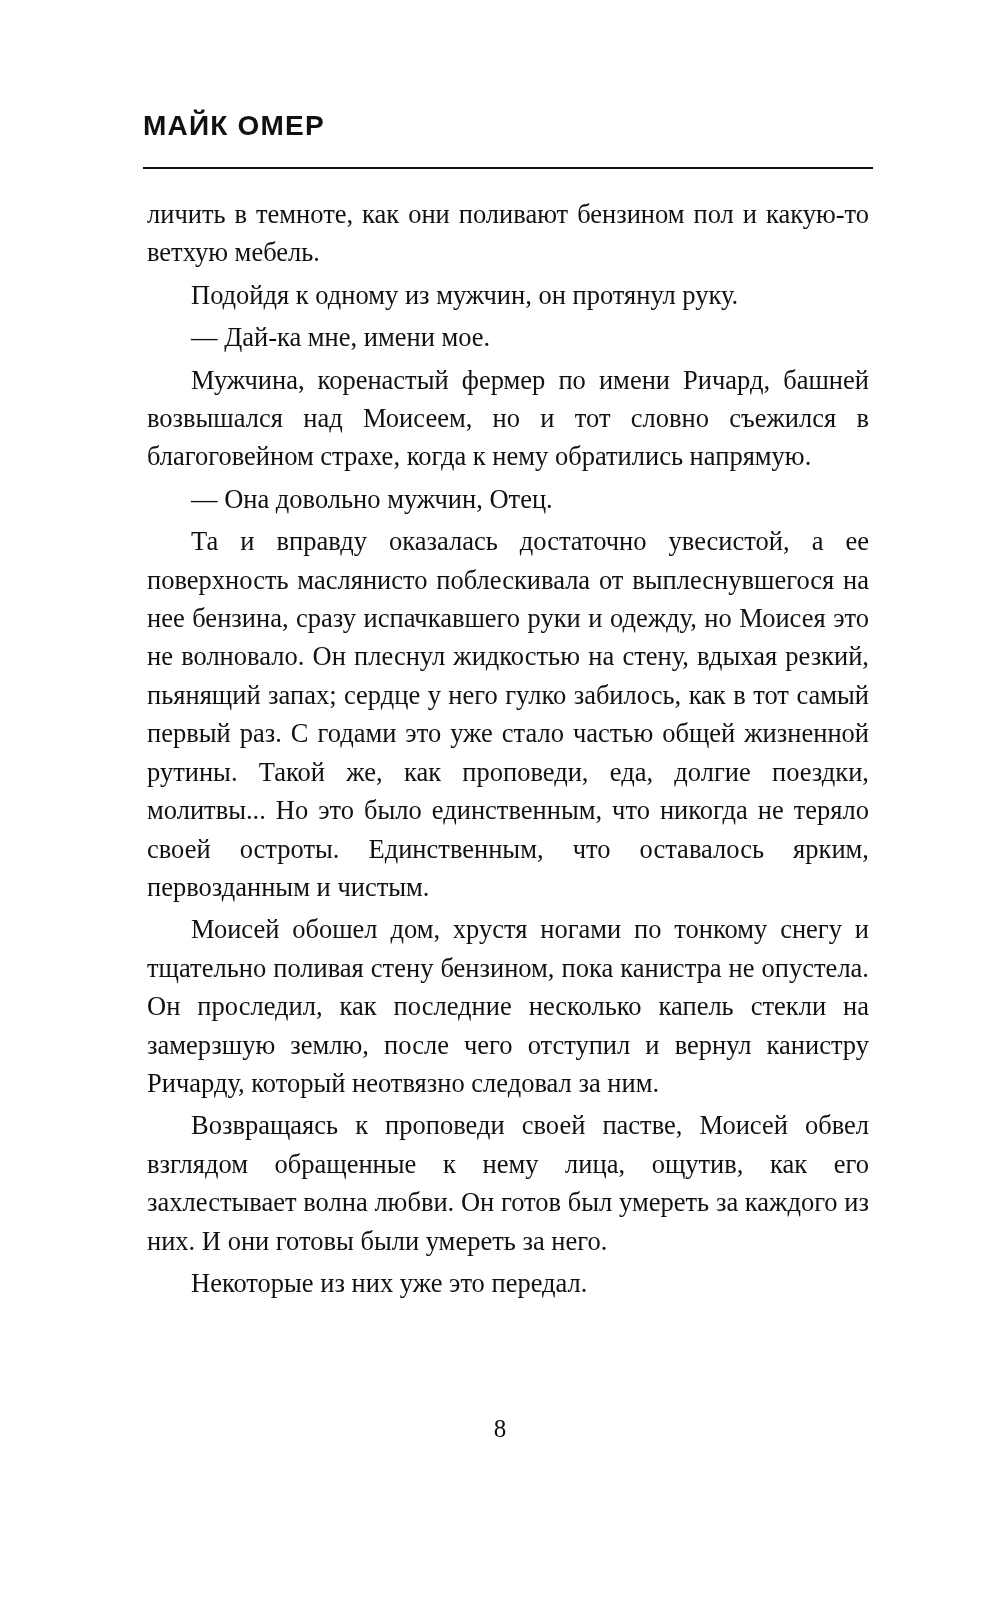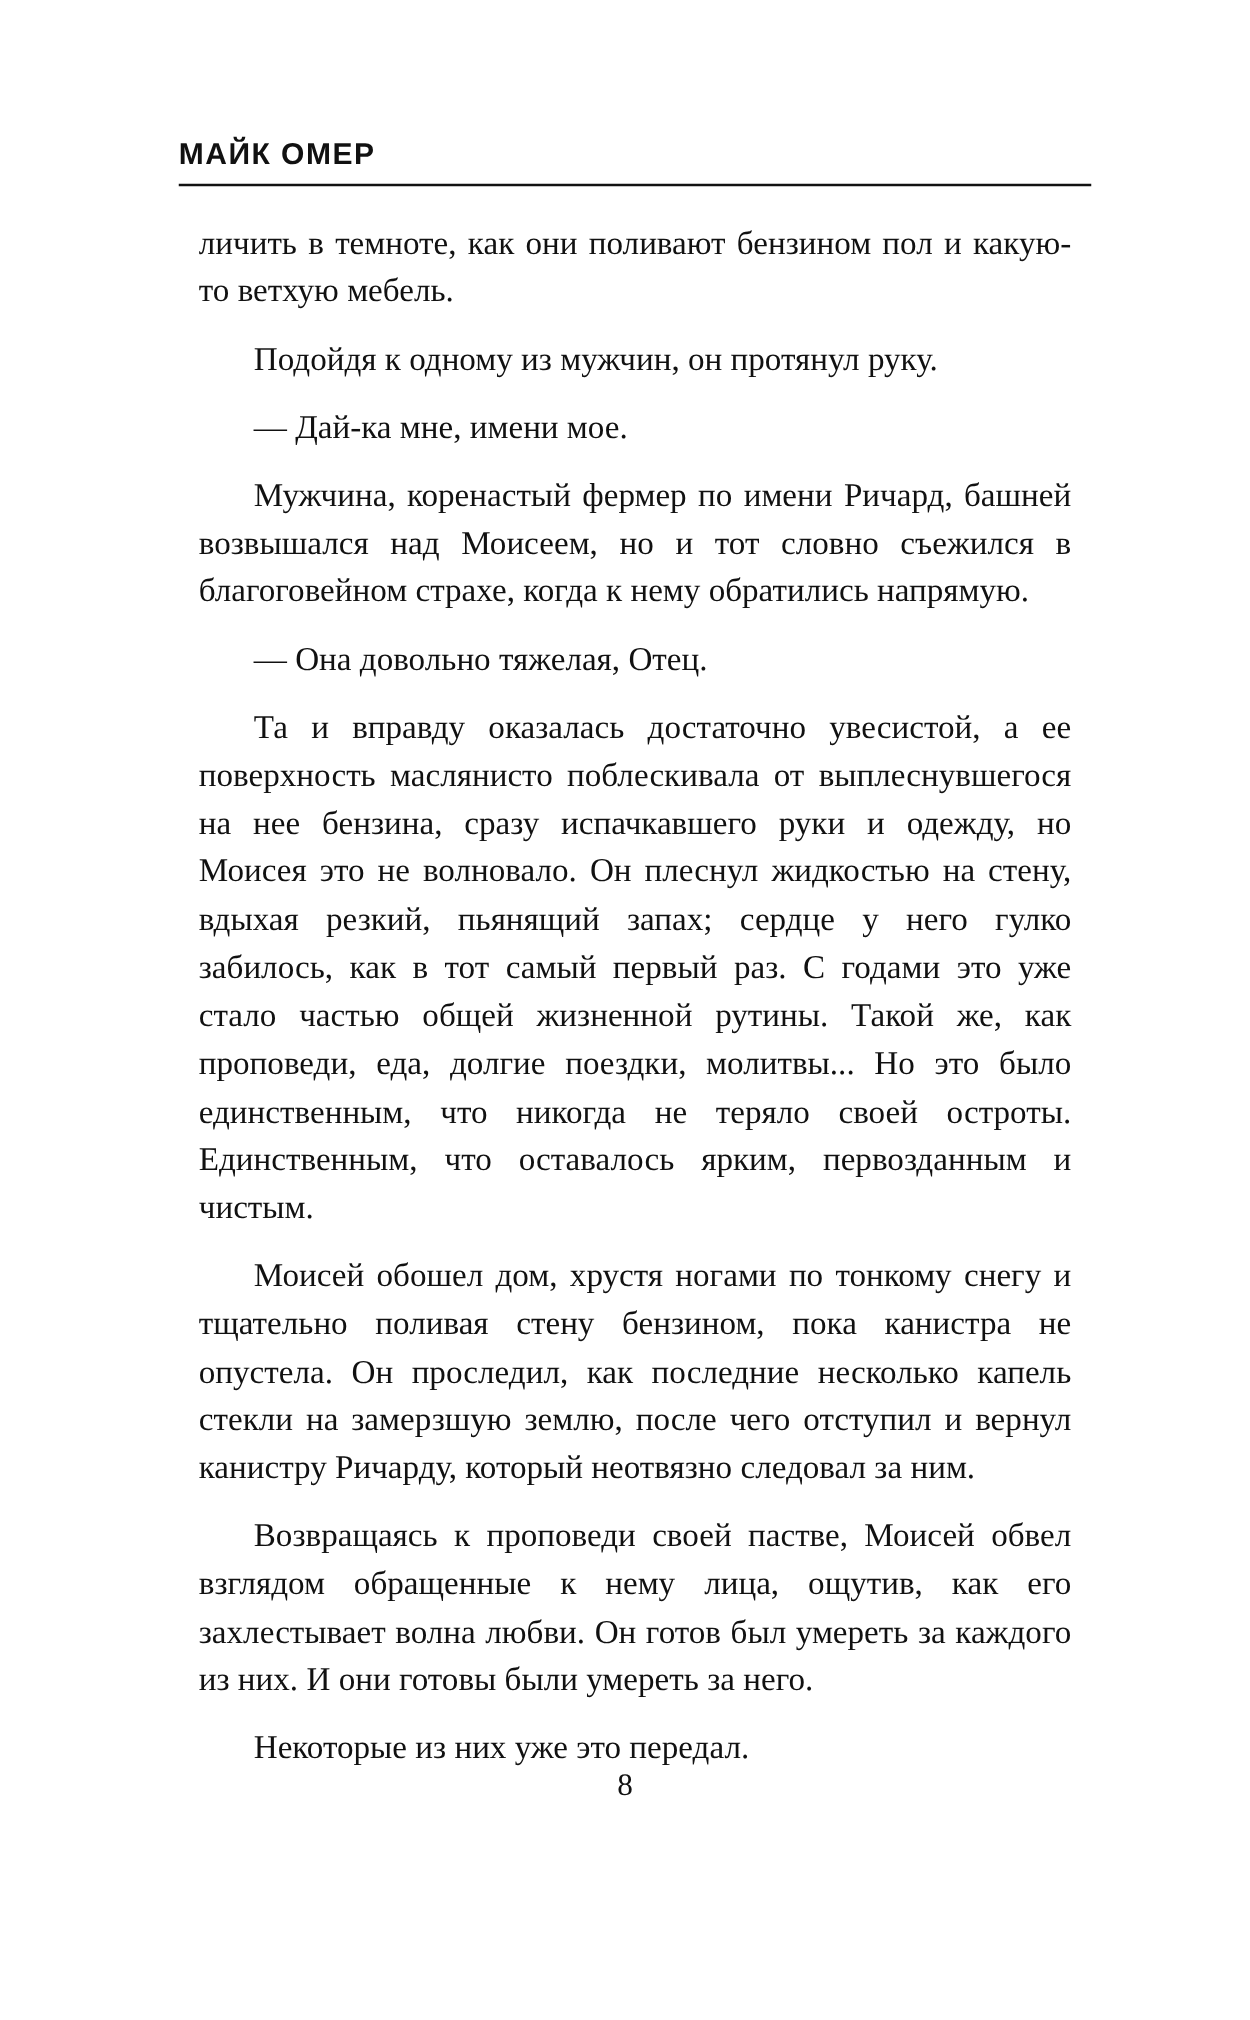--- a/index.html
+++ b/index.html
@@ -19,35 +19,35 @@
     overflow: hidden;
   }
   .content {
     position: absolute;
     left: 143px;
     top: 110px;
     width: 730px;
   }
   .running-head {
     font-family: "Liberation Sans", "DejaVu Sans", sans-serif;
-    font-size: 24px;
+    font-size: 28px;
     font-weight: 700;
     letter-spacing: 1.2px;
     color: #111111;
-    padding-bottom: 9px;
+    padding-bottom: 25px;
     text-transform: uppercase;
   }
   .head-rule {
     height: 2px;
     background: #111111;
     width: 100%;
     margin-bottom: 26px;
   }
   .body-text p {
-    margin: 16px;
+    margin: 4px;
     font-size: 26.5px;
     line-height: 38.4px;
     text-align: justify;
     text-justify: inter-word;
     hyphens: manual;
     color: #111111;
   }
   .body-text p.indent {
     text-indent: 44px;
   }
@@ -73,21 +73,21 @@
   <div class="content">
 
     <div class="running-head">МАЙК ОМЕР</div>
     <div class="head-rule"></div>
 
     <div class="body-text">
       <p class="cont">личить в темноте, как они поливают бензином пол и какую-то ветхую мебель.</p>
       <p class="indent">Подойдя к одному из мужчин, он протянул руку.</p>
       <p class="indent">— Дай-ка мне, имени мое.</p>
       <p class="indent">Мужчина, коренастый фермер по имени Ричард, башней возвышался над Моисеем, но и тот словно съежился в благоговейном страхе, когда к нему обратились напрямую.</p>
-      <p class="indent">— Она довольно тяжелая, Отец.</p>
+      <p class="indent">— Она довольно мужчин, Отец.</p>
       <p class="indent">Та и вправду оказалась достаточно увесистой, а ее поверхность маслянисто поблескивала от выплеснувшегося на нее бензина, сразу испачкавшего руки и одежду, но Моисея это не волновало. Он плеснул жидкостью на стену, вдыхая резкий, пьянящий запах; сердце у него гулко забилось, как в тот самый первый раз. С годами это уже стало частью общей жизненной рутины. Такой же, как проповеди, еда, долгие поездки, молитвы... Но это было единственным, что никогда не теряло своей остроты. Единственным, что оставалось ярким, первозданным и чистым.</p>
       <p class="indent">Моисей обошел дом, хрустя ногами по тонкому снегу и тщательно поливая стену бензином, пока канистра не опустела. Он проследил, как последние несколько капель стекли на замерзшую землю, после чего отступил и вернул канистру Ричарду, который неотвязно следовал за ним.</p>
       <p class="indent">Возвращаясь к проповеди своей пастве, Моисей обвел взглядом обращенные к нему лица, ощутив, как его захлестывает волна любви. Он готов был умереть за каждого из них. И они готовы были умереть за него.</p>
       <p class="indent">Некоторые из них уже это передал.</p>
     </div>
 
   </div>
 
   <div class="folio">8</div>
 

